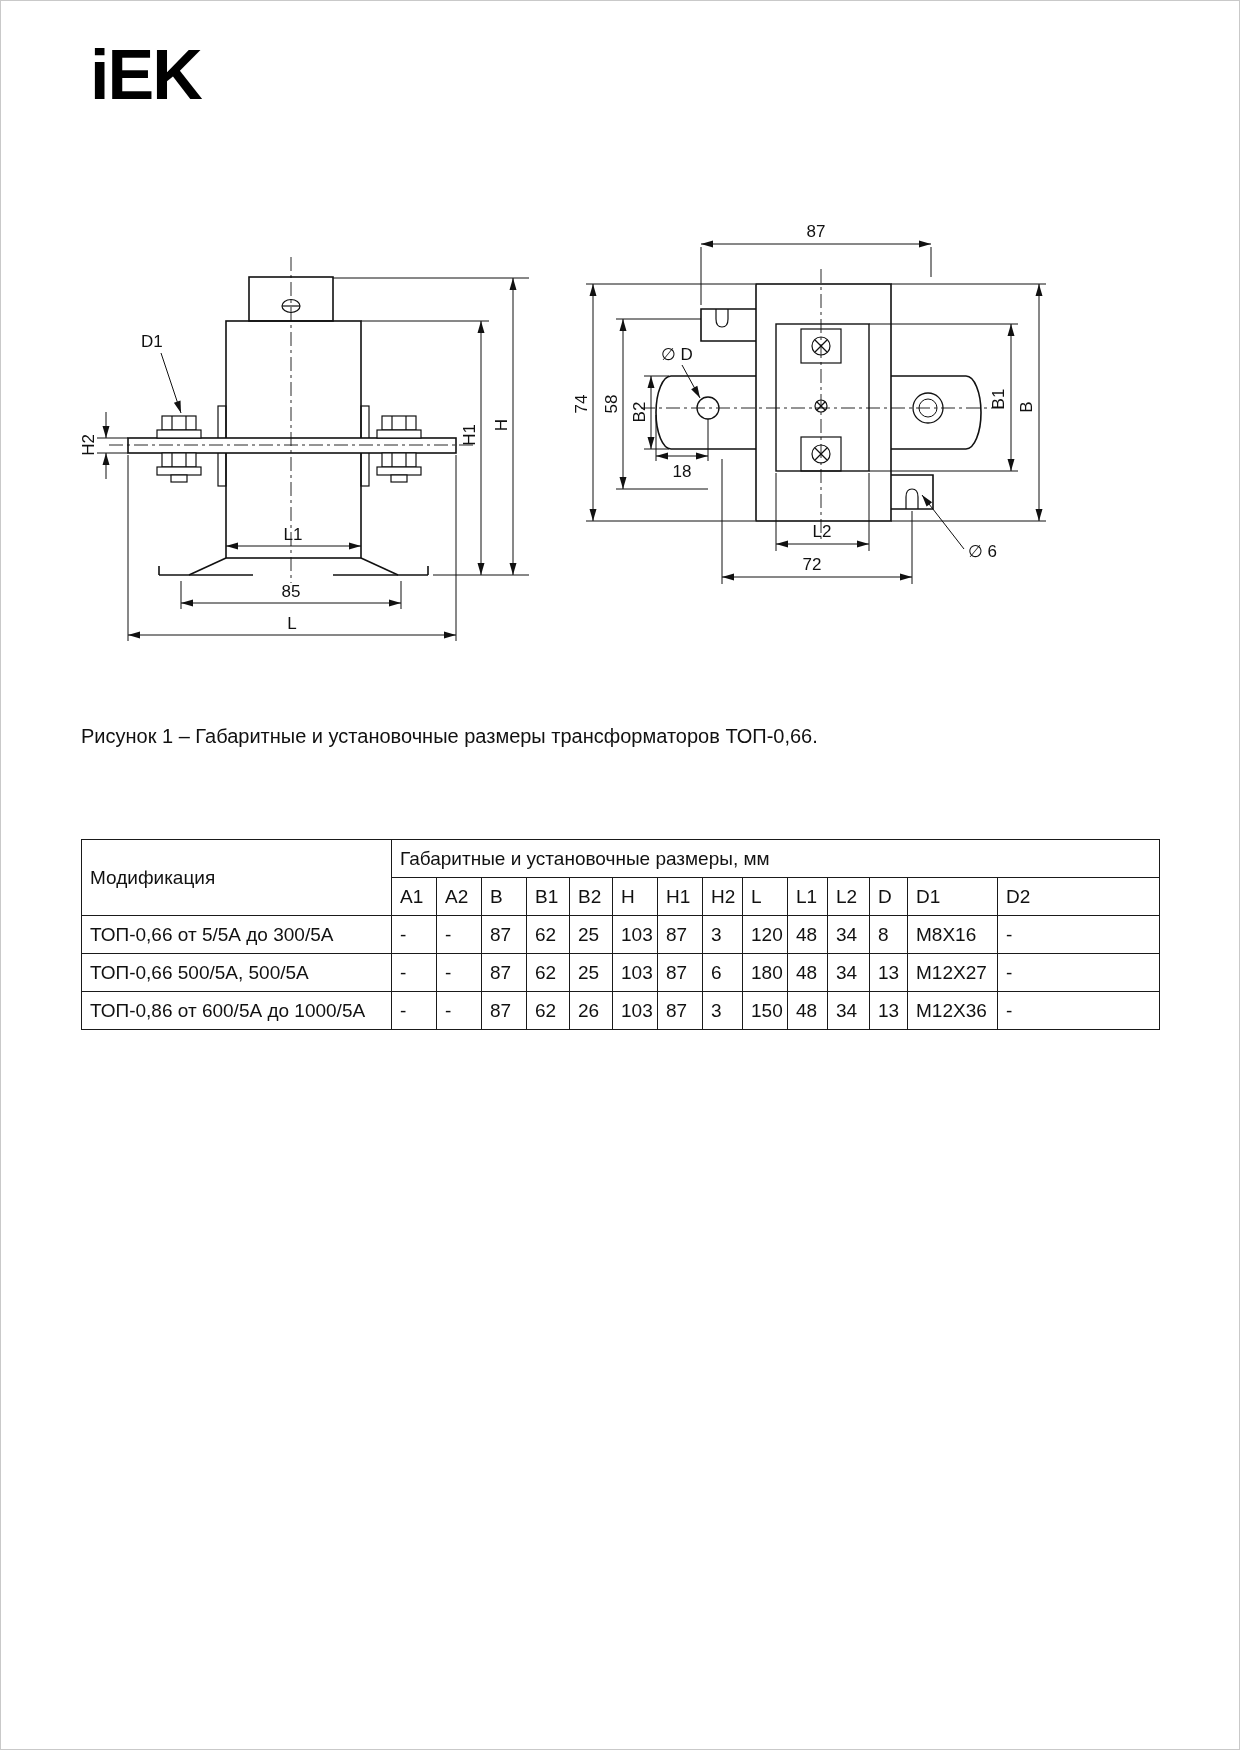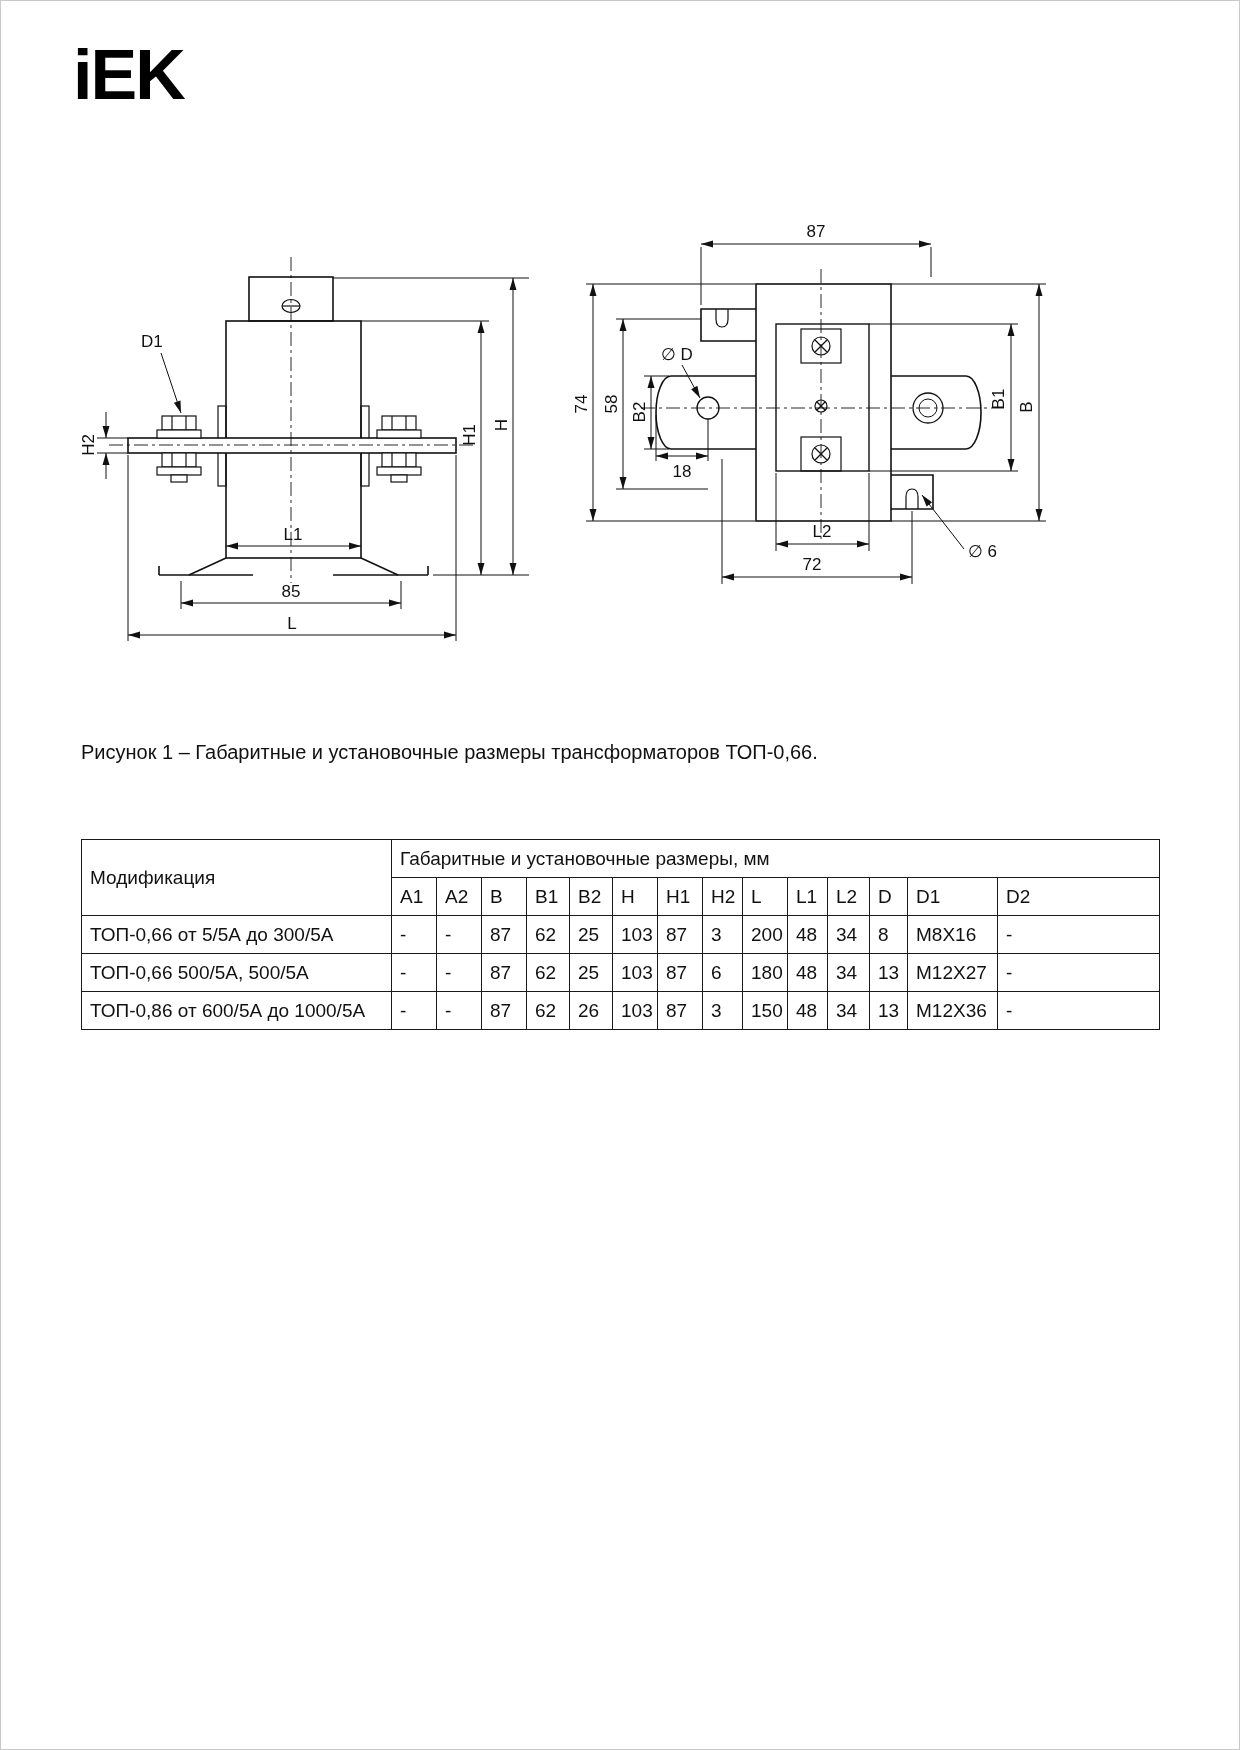--- a/index.html
+++ b/index.html
@@ -9,30 +9,30 @@
     color: #111;
     position: relative;
   }
   .page {
     position: absolute; left: 0; top: 0;
     width: 1238px; height: 1748px;
     border: 1px solid #c9c9c9;
     background: #fff;
   }
   .logo {
-    position: absolute; left: 72px; top: 34px;
+    position: absolute; left: 89px; top: 34px;
     font-size: 70px; font-weight: bold; letter-spacing: -2px;
     color: #000;
   }
   .drawing { position: absolute; }
   .drawing-front { left: 80px; top: 228px; }
   .drawing-side  { left: 555px; top: 218px; }
   .caption {
     position: absolute; left: 80px; top: 724px;
-    font-size: 20px; color: #111; margin-top: 16px;
+    font-size: 20px; color: #111;
   }
   .dim-table-wrap { position: absolute; left: 80px; top: 838px; }
   table.dims {
     border-collapse: collapse; table-layout: fixed;
     width: 1078px; font-size: 19px;
   }
   table.dims th, table.dims td {
     border: 1px solid #1a1a1a;
     font-weight: normal; text-align: left;
     height: 37px; padding: 0 5px 0 8px;
@@ -269,21 +269,21 @@
           <tr>
             <td>ТОП-0,66 от 5/5А до 300/5А</td>
             <td>-</td>
             <td>-</td>
             <td>87</td>
             <td>62</td>
             <td>25</td>
             <td>103</td>
             <td>87</td>
             <td>3</td>
-            <td>200</td>
+            <td>120</td>
             <td>48</td>
             <td>34</td>
             <td>8</td>
             <td>M8X16</td>
             <td>-</td>
           </tr>
           <tr>
             <td>ТОП-0,66 500/5А, 500/5А</td>
             <td>-</td>
             <td>-</td>

